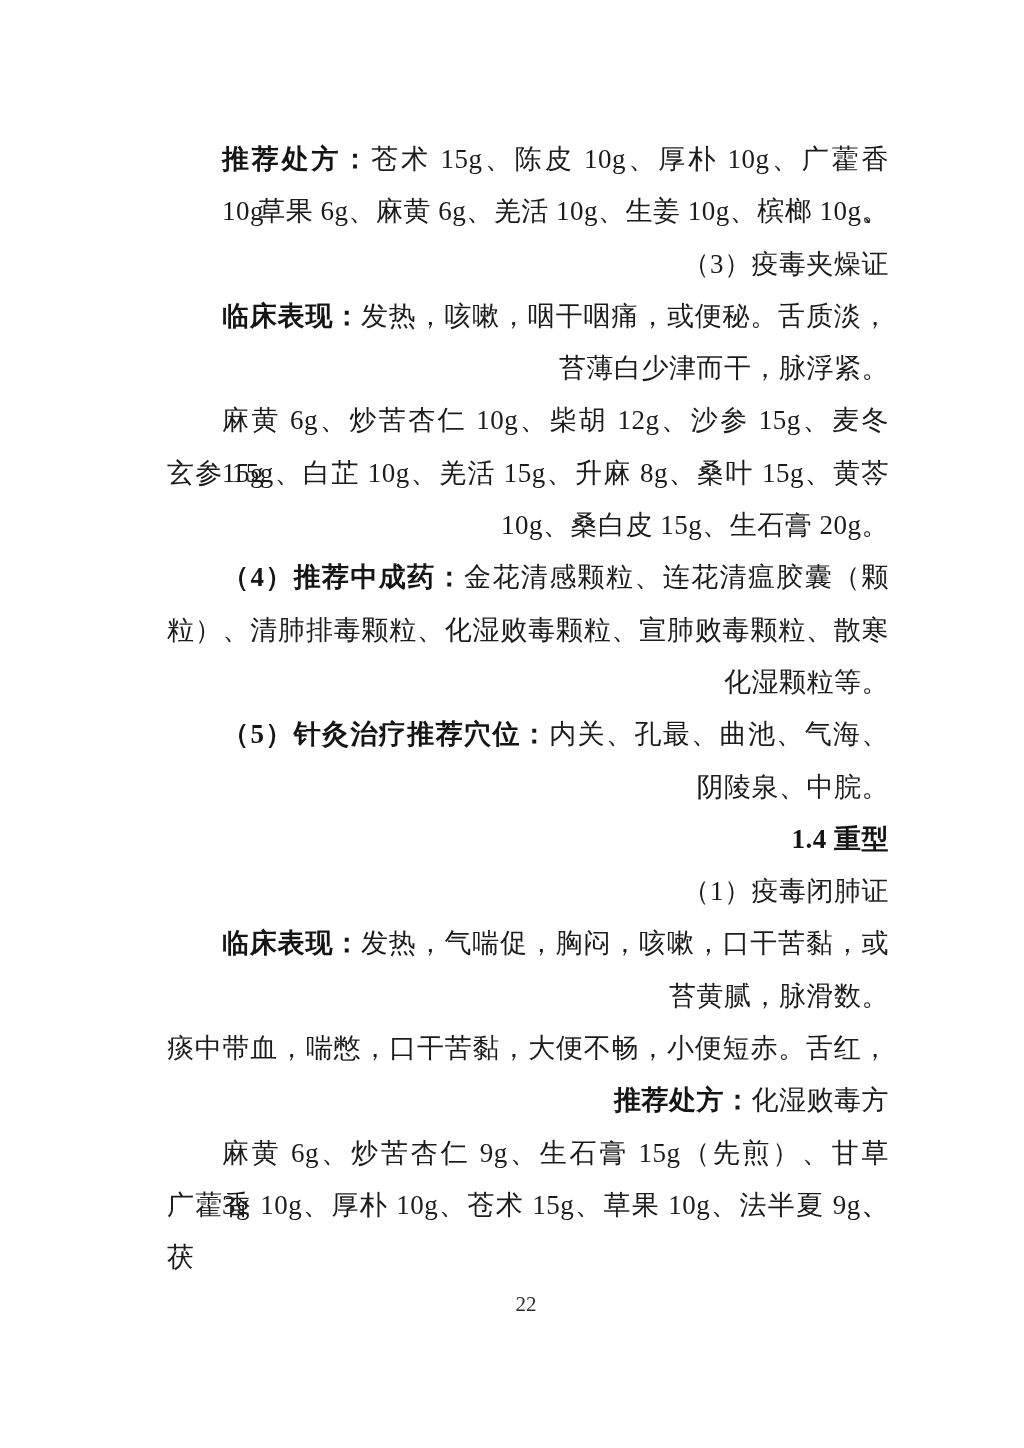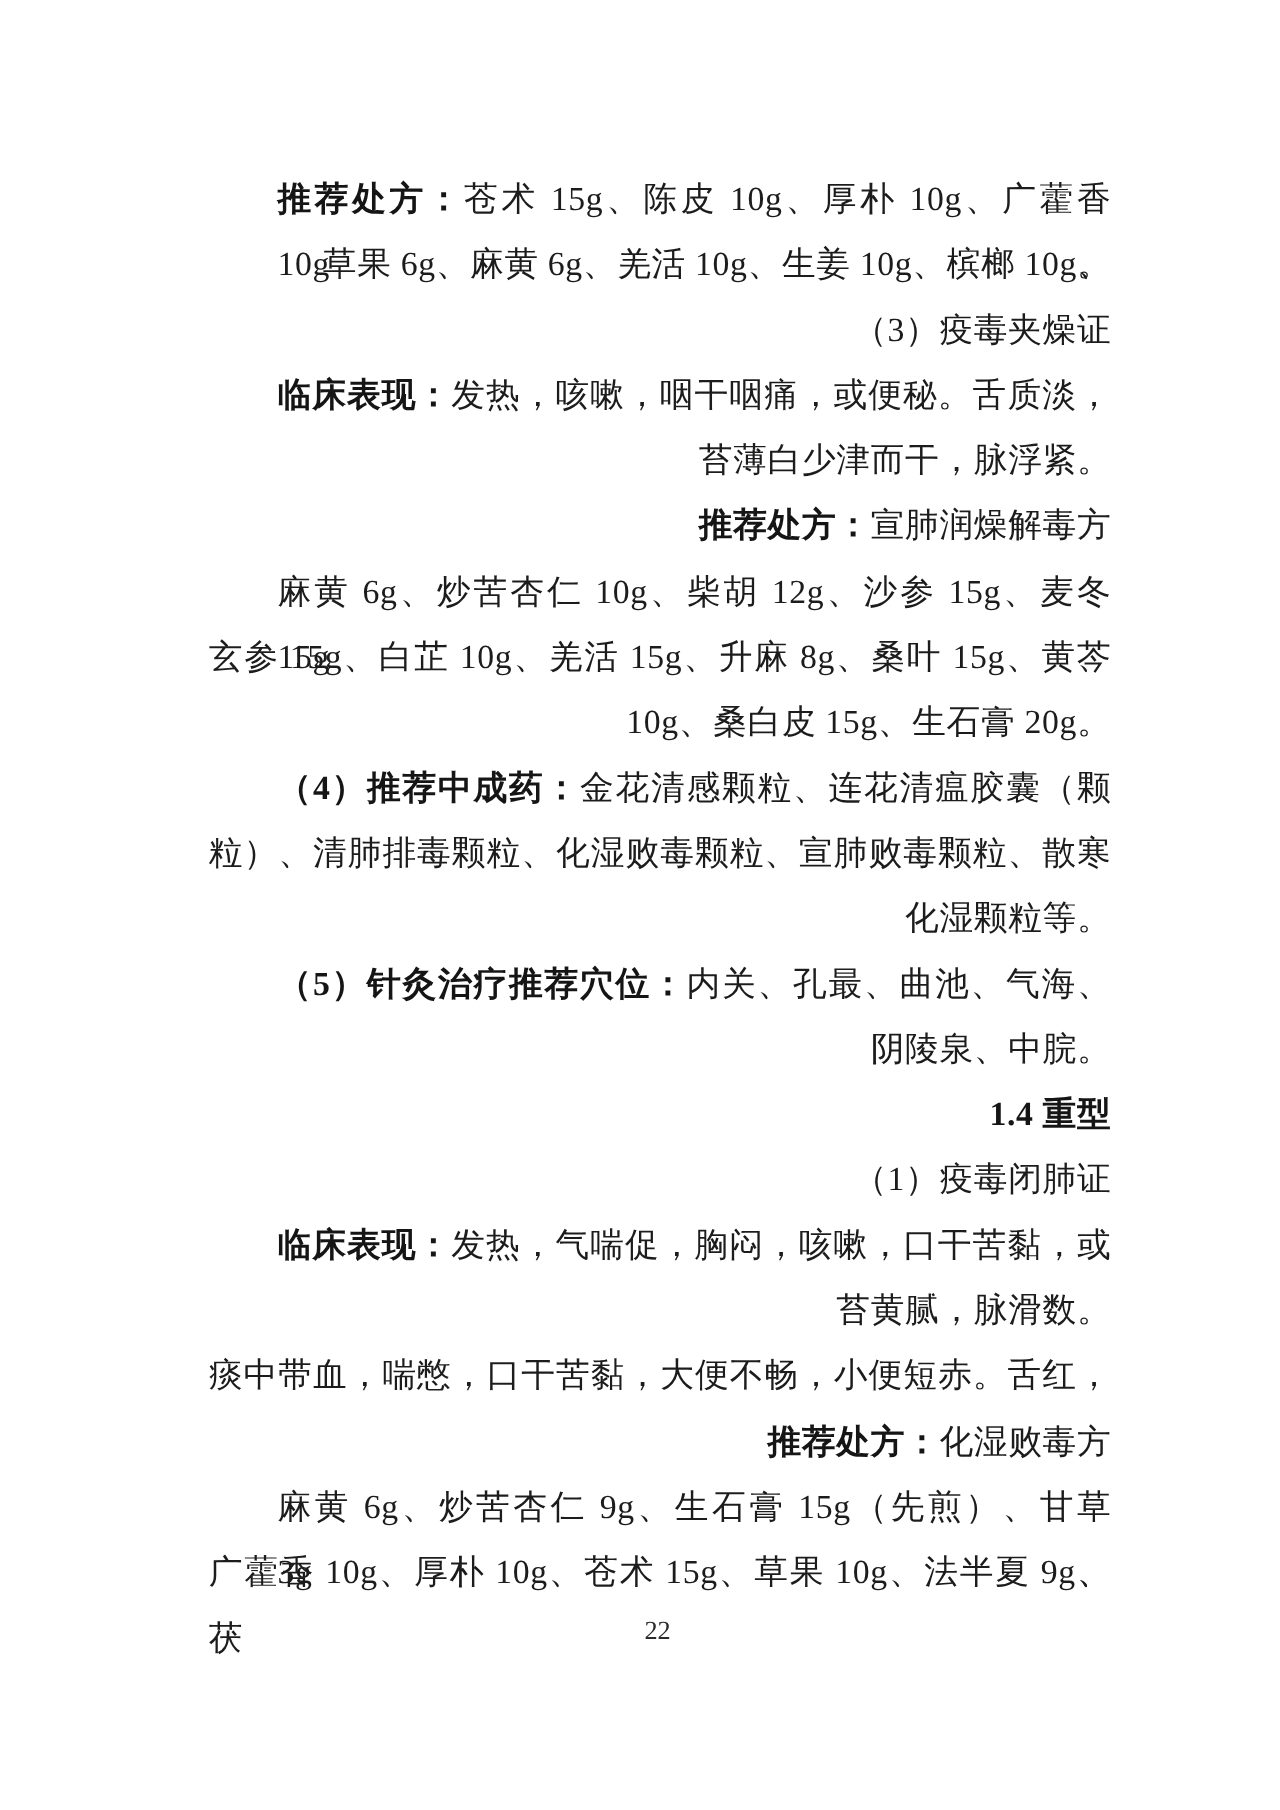--- a/index.html
+++ b/index.html
@@ -66,21 +66,20 @@
 </head>
 <body>
 
 <div class="page">
   <div class="text-block">
       <div class="line indent fill"><span class="seg bold">推荐处方：</span><span class="seg">苍术 15g、陈皮 10g、厚朴 10g、广藿香 10g、</span></div>
       <div class="line"><span class="seg">草果 6g、麻黄 6g、羌活 10g、生姜 10g、槟榔 10g。</span></div>
       <div class="line indent"><span class="seg">（3）疫毒夹燥证</span></div>
       <div class="line indent fill"><span class="seg bold">临床表现：</span><span class="seg">发热，咳嗽，咽干咽痛，或便秘。舌质淡，</span></div>
       <div class="line"><span class="seg">苔薄白少津而干，脉浮紧。</span></div>
-      <div class="line indent"><span class="seg bold">推荐处方：</span><span class="seg">宣肺润燥解毒方</span></div>
       <div class="line indent fill"><span class="seg">麻黄 6g、炒苦杏仁 10g、柴胡 12g、沙参 15g、麦冬 15g、</span></div>
       <div class="line fill"><span class="seg">玄参 15g、白芷 10g、羌活 15g、升麻 8g、桑叶 15g、黄芩</span></div>
       <div class="line"><span class="seg">10g、桑白皮 15g、生石膏 20g。</span></div>
       <div class="line indent fill"><span class="seg bold">（4）推荐中成药：</span><span class="seg">金花清感颗粒、连花清瘟胶囊（颗</span></div>
       <div class="line fill"><span class="seg">粒）、清肺排毒颗粒、化湿败毒颗粒、宣肺败毒颗粒、散寒</span></div>
       <div class="line"><span class="seg">化湿颗粒等。</span></div>
       <div class="line indent fill"><span class="seg bold">（5）针灸治疗推荐穴位：</span><span class="seg">内关、孔最、曲池、气海、</span></div>
       <div class="line"><span class="seg">阴陵泉、中脘。</span></div>
       <div class="line indent"><span class="seg bold">1.4 重型</span></div>
       <div class="line indent"><span class="seg">（1）疫毒闭肺证</span></div>

